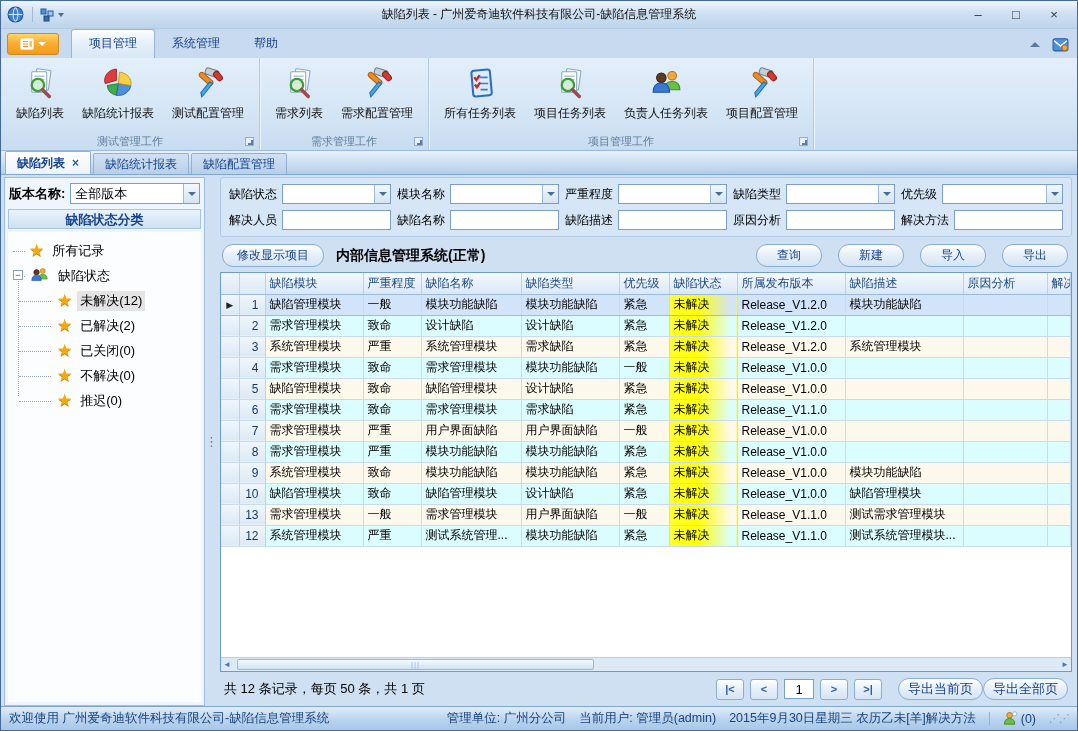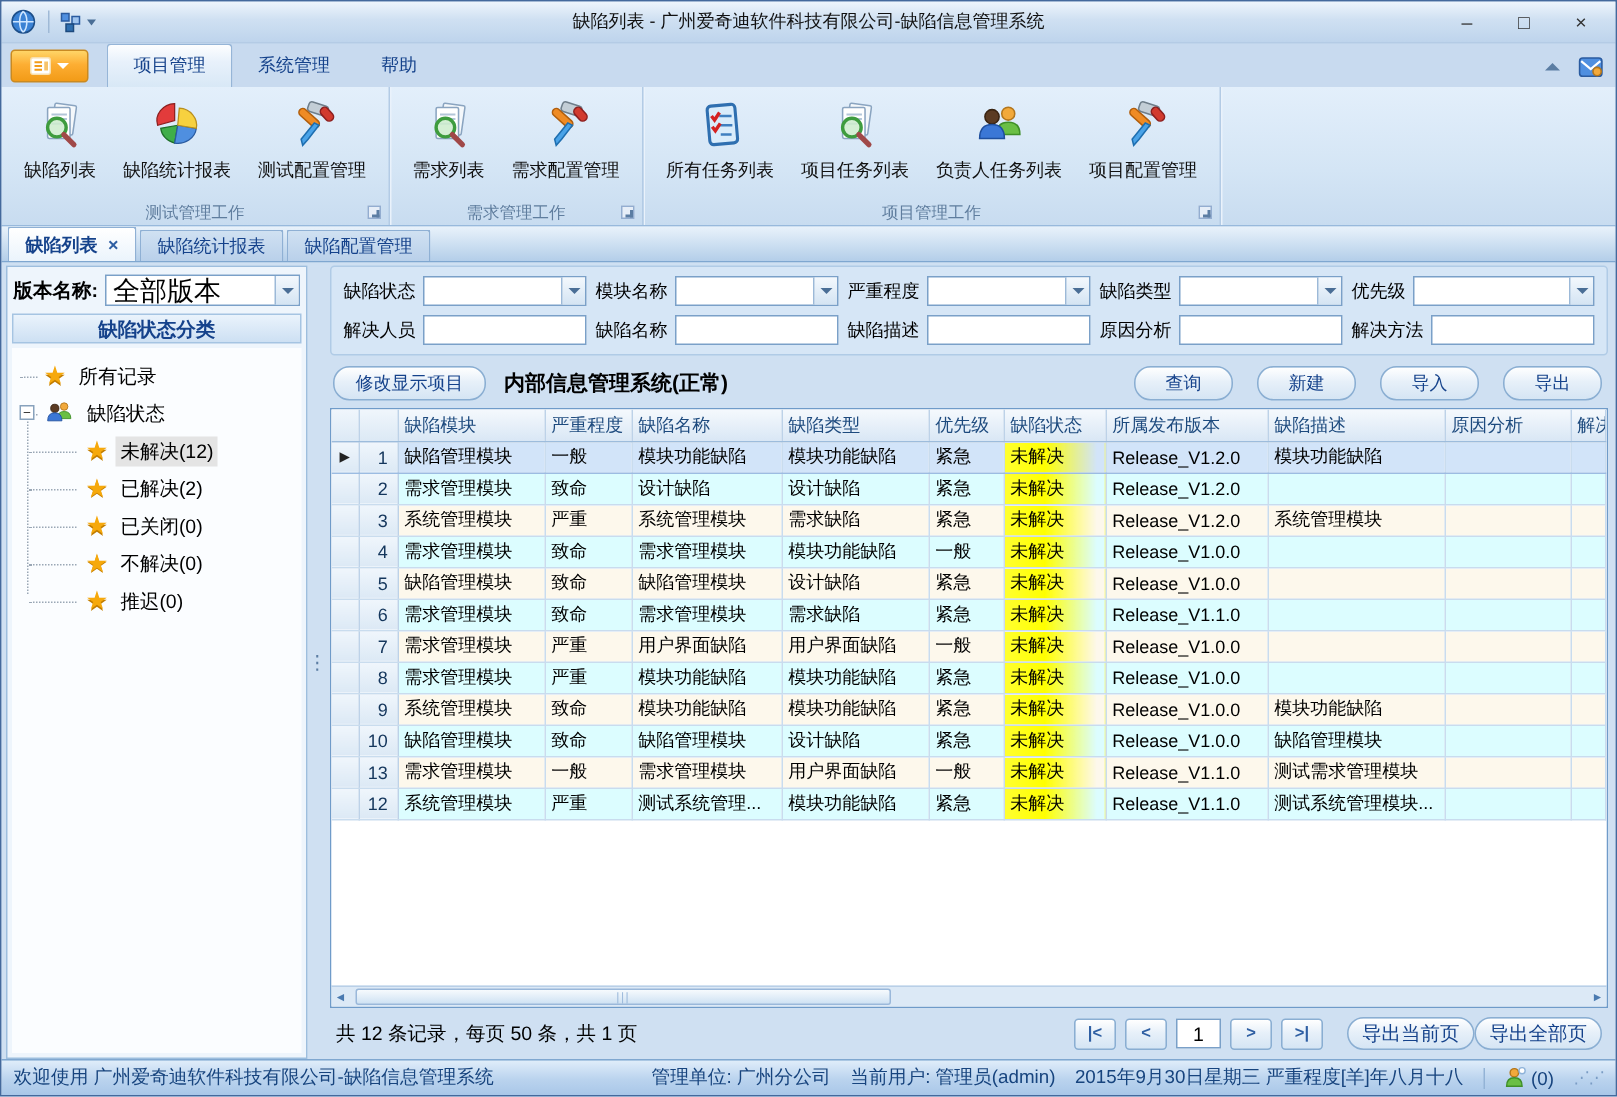--- a/index.html
+++ b/index.html
@@ -42,21 +42,21 @@
   .dtab { height:21px; display:flex; align-items:center; gap:7px; padding:0 11px; background:linear-gradient(#d0e1f2,#b9d0ea); border:1px solid #8fb0d4; border-bottom:none; border-radius:2px 2px 0 0; color:#15428b; }
   .dtab.active { background:linear-gradient(#ffffff,#ebf4fc); height:23px; font-weight:bold; }
   .dclose { color:#2f5fa3; font-weight:bold; }
 
   
   .main { flex:1; display:flex; min-height:0; padding:2px 3px 0 3px; background:#cfe0f2; }
   .sidebar { flex:0 0 201px; display:flex; flex-direction:column; background:#eef5fc; border:1px solid #9dbede; min-height:0; }
   .version-row { display:flex; align-items:center; gap:5px; padding:5px 4px 4px; }
   .vlabel { font-weight:bold; font-size:13px; white-space:nowrap; }
   .combo { flex:1; height:21px; background:#fff; border:1px solid #7aa0c8; display:flex; align-items:center; min-width:0; }
-  .cval { flex:1; padding:0 4px; font-size:18px; white-space:nowrap; overflow:hidden; }
+  .cval { flex:1; padding:0 4px; font-size:13px; white-space:nowrap; overflow:hidden; }
   .cbtn { width:16px; align-self:stretch; background:linear-gradient(#f3f8fd,#d4e4f3); border-left:1px solid #9cb9d8; display:flex; align-items:center; justify-content:center; }
   .cbtn::after { content:""; width:0; height:0; border-left:4px solid transparent; border-right:4px solid transparent; border-top:4px solid #4a6e96; }
   .panel-header { margin:1px 3px 3px; height:20px; line-height:19px; text-align:center; font-weight:bold; color:#15428b; background:linear-gradient(#eaf3fc,#cde0f3); border:1px solid #a5c4e2; border-radius:0; font-size:13px; }
   .tree { flex:1; background:#fbfdff; margin:0 3px 3px; overflow:hidden; padding:6px 0; position:relative; font-size:13px; }
   .tree::after { content:""; position:absolute; left:10px; top:46px; height:118px; border-left:1px dotted #9aa7b5; }
   .tnode { height:25px; display:flex; align-items:center; gap:5px; position:relative; }
   .tnode.lvl1 { padding-left:21px; }
   .tnode.lvl2 { padding-left:49px; }
   .tnode.lvl1::before { content:""; position:absolute; left:5px; width:12px; top:50%; border-top:1px dotted #9aa7b5; }
   .tnode.lvl2::before { content:""; position:absolute; left:11px; width:32px; top:50%; border-top:1px dotted #9aa7b5; }
@@ -672,21 +672,21 @@
       </div>
 
     </div>
   </div>
 
   <div class="statusbar">
     <span>欢迎使用 广州爱奇迪软件科技有限公司-缺陷信息管理系统</span>
     <span class="sb-right">
       <span>管理单位: 广州分公司</span>
       <span>当前用户: 管理员(admin)</span>
-      <span>2015年9月30日星期三 严重程度[羊]年八月十八</span>
+      <span>2015年9月30日星期三 农历乙未[羊]解决方法</span>
       <span class="sb-sep"></span>
       <span class="sb-user-ic">
         <span style="display:flex">
             <svg viewBox="0 0 16 16" width="15" height="15">
               <circle cx="7" cy="4.5" r="3" fill="#f2a93b" stroke="#b3761c"></circle>
               <path d="M1.5 14 q0 -6 5.5 -6 q5.5 0 5.5 6 z" fill="#6abf45" stroke="#3f8f28"></path>
               <circle cx="12.5" cy="3" r="2.2" fill="#fff" stroke="#8fb3d9"></circle>
             </svg>
           </span>
         <span>(0)</span>

